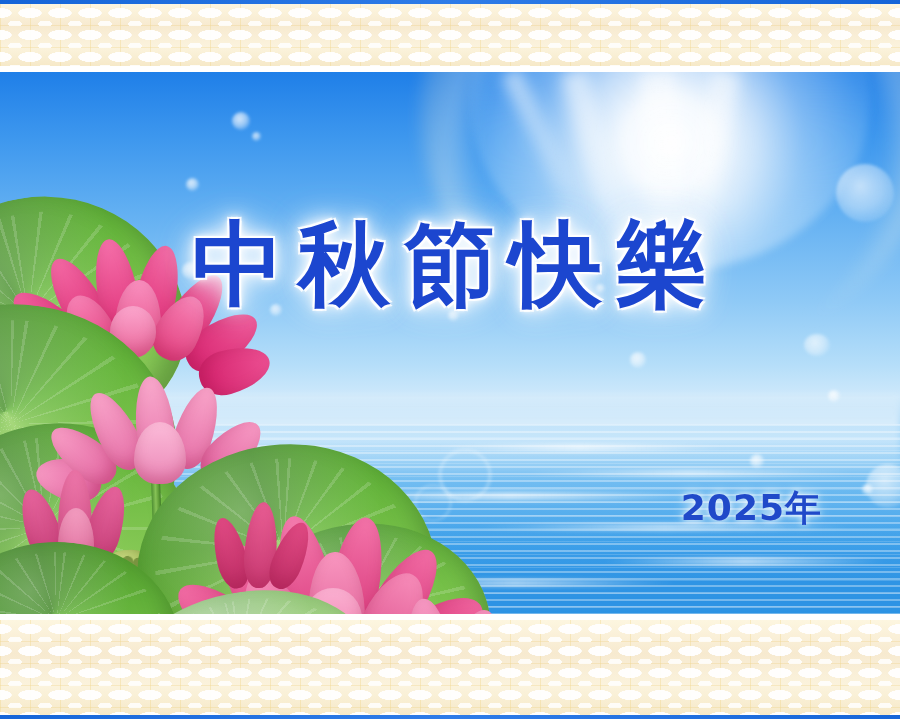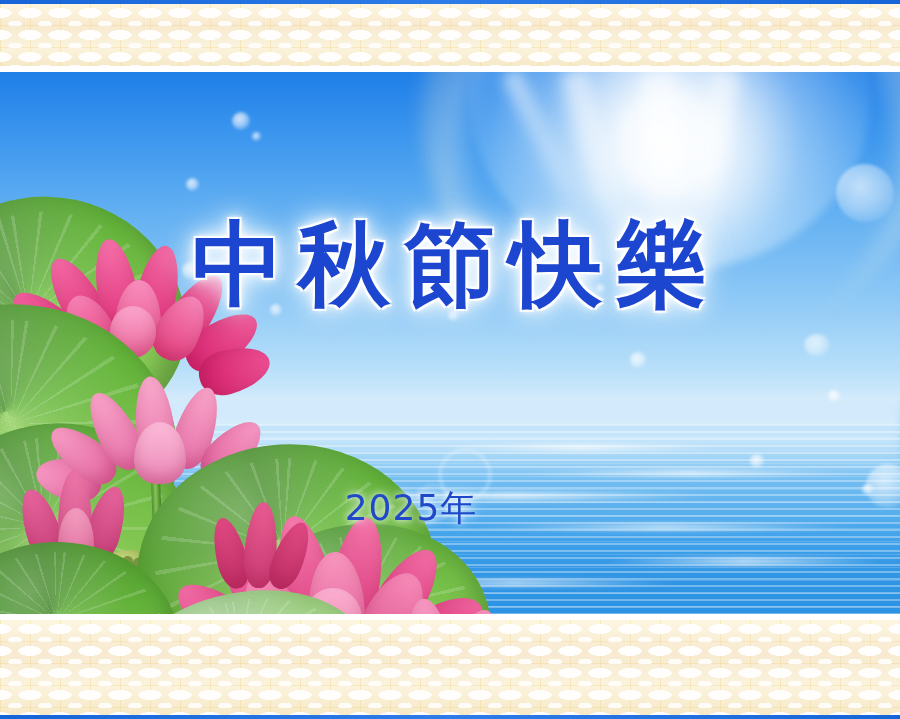--- a/index.html
+++ b/index.html
@@ -252,23 +252,23 @@
       -2px  2px 0 rgba(255,255,255,.9),
        0 0 40px rgba(210,235,255,.9);
   }
   #headline-1 { top: 141px; font-size: 92px; line-height: 104px; }
   #headline-2 { top: 278px; font-size: 92px; line-height: 104px; }
 
   #year {
     position: absolute;
     left: 0; top: 412px;
     width: 822px;
-    text-align: center;
+    text-align: right;
     font-family: "DejaVu Sans", "Liberation Sans", sans-serif;
-    font-weight: 400;
+    font-weight: 700;
     font-size: 36px;
     letter-spacing: 1px;
     color: #2049c9;
     text-shadow: 0 0 6px rgba(255,255,255,.9), 0 0 14px rgba(255,255,255,.75);
   }
 
   #caption {
     position: absolute;
     left: 0; top: 641px;
     width: 900px;

